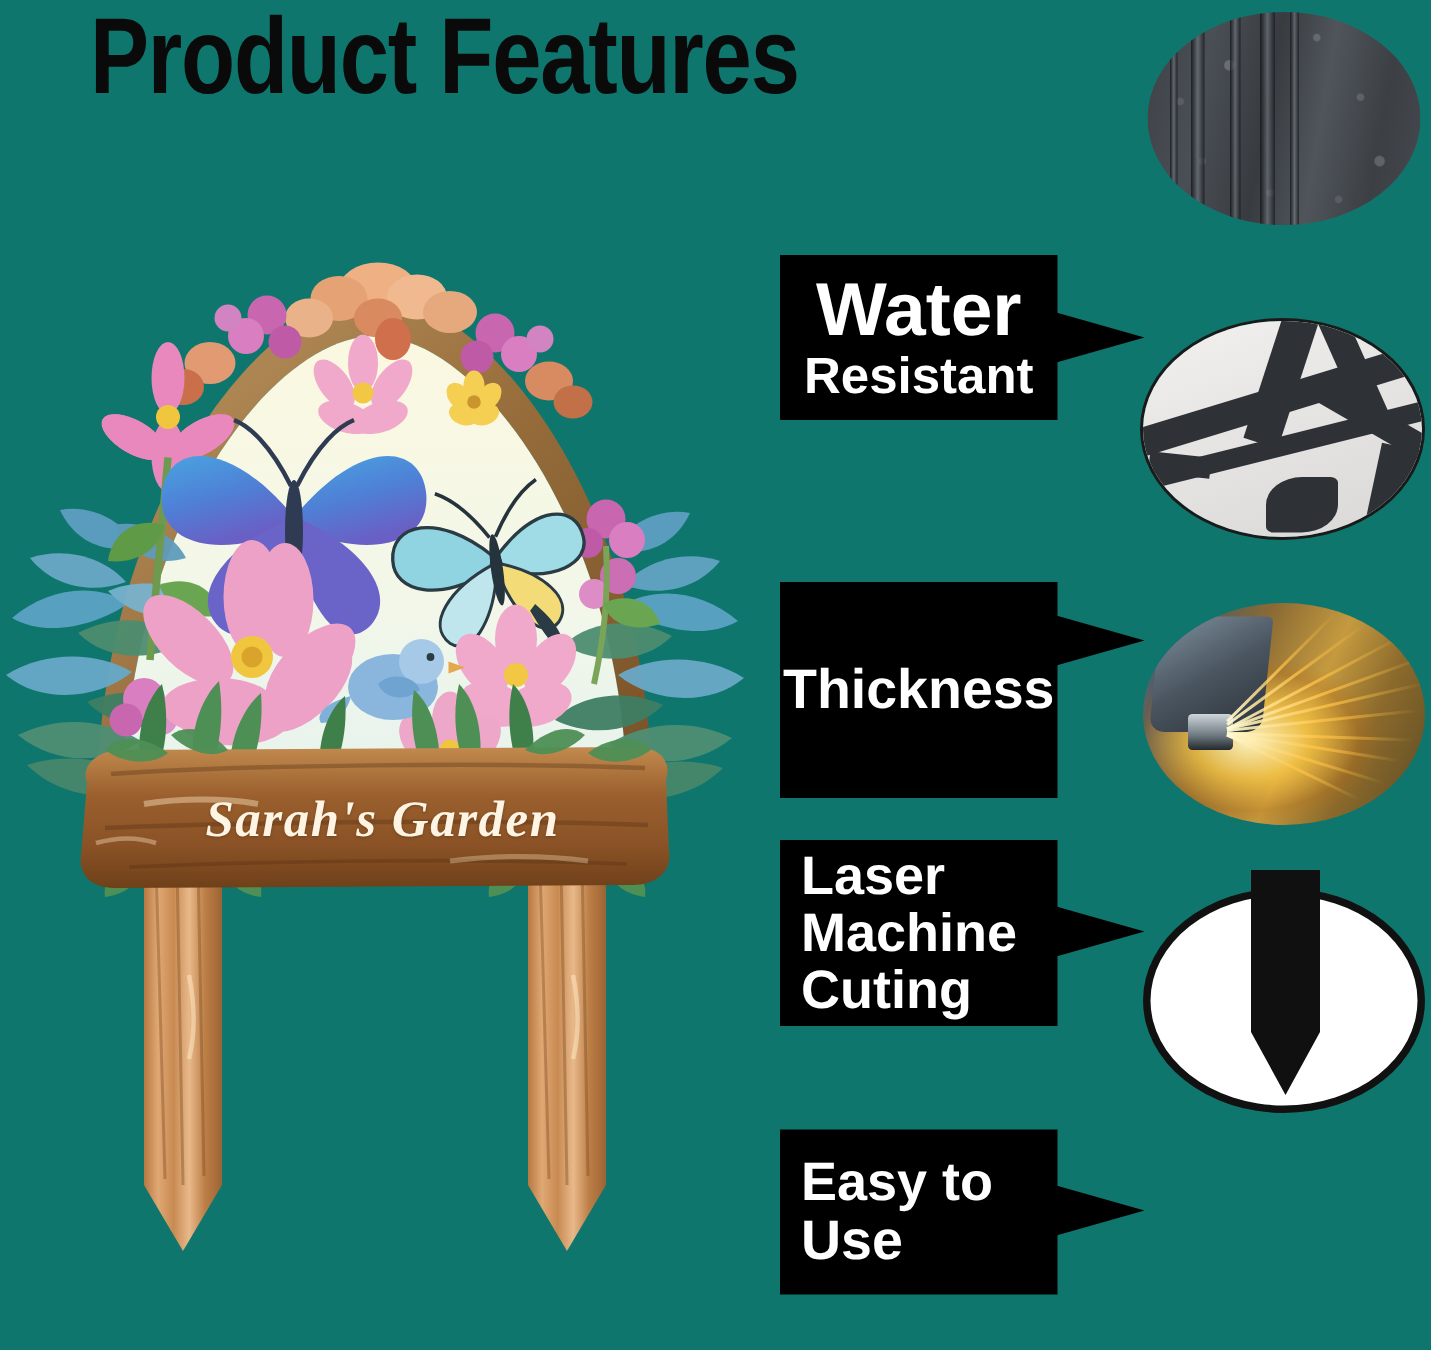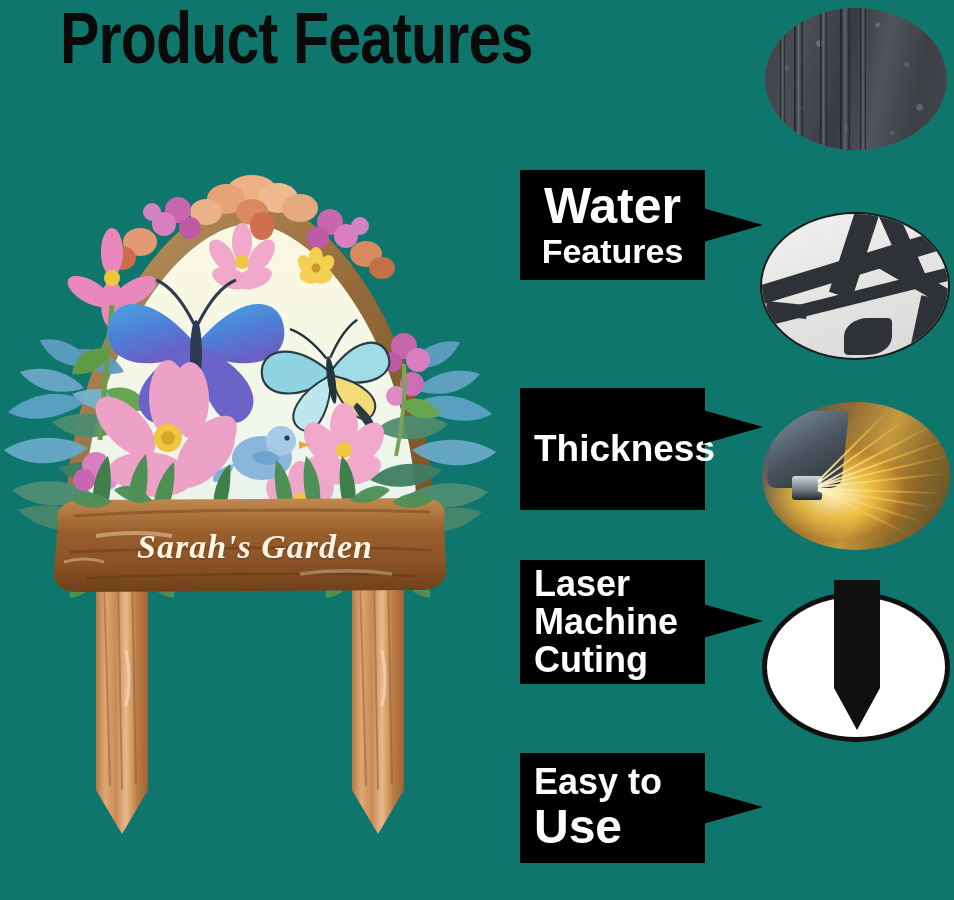--- a/index.html
+++ b/index.html
@@ -410,36 +410,36 @@
         <path d="M392 352 C408 340 426 340 434 350 C420 360 402 360 392 352 Z"></path>
       </g>
     </svg>
 
     <div class="sign-text">Sarah's Garden</div>
   </div>
 
   <div class="feature-row">
     <div class="label-box" style="top:170px;width:185px;height:110px;align-items:center;text-align:center;">
       <div class="label-line" style="font-size:50px;">Water</div>
-      <div class="label-line" style="font-size:34px;">Features</div>
+      <div class="label-line" style="font-size:34px;">Resistant</div>
     </div>
     <div class="pointer" style="left:203px;top:208px;"></div>
     <div class="circle-media" style="left:265px;top:8px;width:182px;height:142px;">
       <div class="water-surf">
         <div class="streak" style="left:16%;width:9px;"></div>
         <div class="streak" style="left:30%;width:7px;"></div>
         <div class="streak" style="left:41%;width:10px;"></div>
         <div class="streak" style="left:52%;width:6px;"></div>
         <div class="streak" style="left:8%;width:5px;"></div>
       </div>
     </div>
   </div>
 
   <div class="feature-row">
-    <div class="label-box" style="top:388px;width:185px;height:122px;text-align:center;">
+    <div class="label-box" style="top:388px;width:185px;height:144px;align-items:center;text-align:center;">
       <div class="label-line" style="font-size:37px;">Thickness</div>
     </div>
     <div class="pointer" style="left:203px;top:410px;"></div>
     <div class="circle-media" style="left:260px;top:212px;width:190px;height:148px;border:2px solid #1a1a1a;box-sizing:border-box;">
       <div class="thick-scene">
         <div class="blade" style="left:-10%;top:28%;width:130%;height:13%;transform:rotate(-17deg);"></div>
         <div class="blade" style="left:-6%;top:52%;width:120%;height:9%;transform:rotate(-14deg);"></div>
         <div class="blade" style="left:44%;top:-12%;width:13%;height:70%;transform:rotate(18deg);"></div>
         <div class="blade" style="left:70%;top:-8%;width:10%;height:58%;transform:rotate(-24deg);"></div>
         <div class="blade" style="left:60%;top:40%;width:46%;height:12%;transform:rotate(30deg);"></div>
@@ -471,21 +471,21 @@
         <div class="spark" style="left:30%;top:59%;width:52%;transform:rotate(26deg);"></div>
         <div class="spark" style="left:30%;top:54%;width:60%;transform:rotate(-36deg);"></div>
         <div class="spark" style="left:30%;top:53%;width:54%;transform:rotate(-45deg);"></div>
       </div>
     </div>
   </div>
 
   <div class="feature-row">
     <div class="label-box" style="top:753px;width:185px;height:110px;align-items:flex-start;text-align:left;">
       <div class="label-line" style="font-size:36px;">Easy to</div>
-      <div class="label-line" style="font-size:48px;">Use</div>
+      <div class="label-line" style="font-size:37px;">Use</div>
     </div>
     <div class="pointer" style="left:203px;top:790px;"></div>
     <div class="circle-media" style="left:262px;top:592px;width:188px;height:150px;border-radius:50%;overflow:visible;">
       <div class="stake-circle"></div>
       <svg width="188" height="170" viewBox="0 0 188 170" style="position:absolute;left:0;top:-12px;">
         <path d="M72 0 L118 0 L118 108 L95 150 L72 108 Z" fill="#101010"></path>
       </svg>
     </div>
   </div>
 

